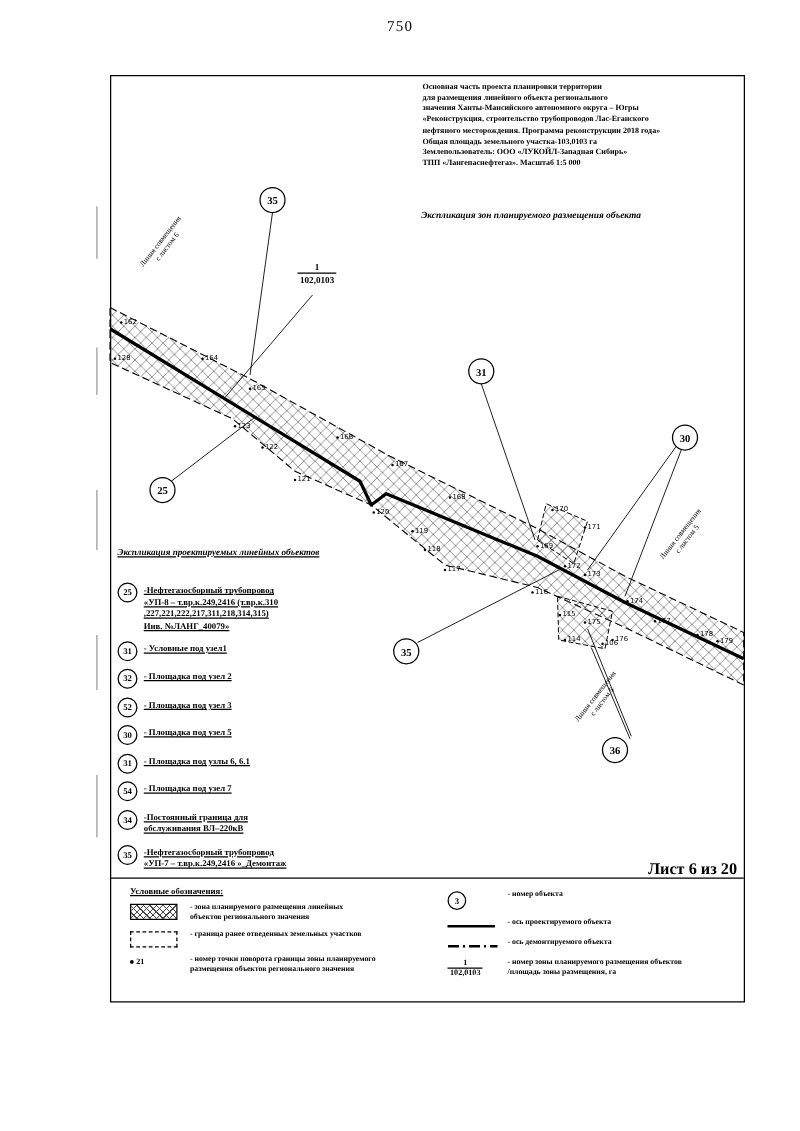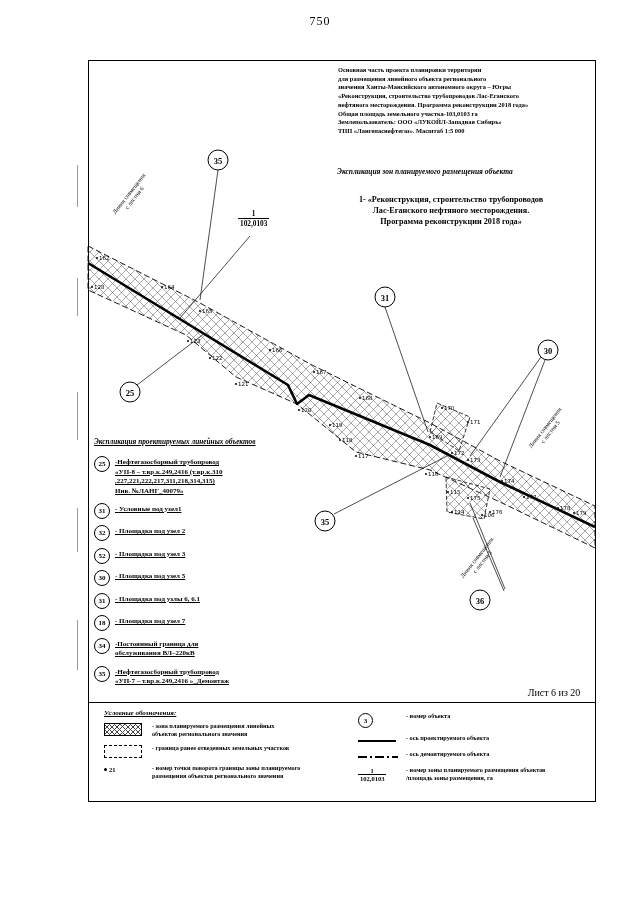--- a/index.html
+++ b/index.html
@@ -37,32 +37,32 @@
               font-size:7.5px;font-weight:bold;font-style:italic;}
   #obj-desc{position:absolute;left:322px;top:194px;width:258px;z-index:3;text-align:center;
             font-size:8.2px;font-weight:bold;line-height:11px;}
   #zone-frac{position:absolute;left:238px;top:209px;z-index:3;text-align:center;
              font-size:7.3px;font-weight:bold;}
   .zf-top{padding:0 3px;}
   .zf-bot{border-top:1px solid #000;padding:0 2px;}
 
   #lin-obj{position:absolute;left:94px;top:437px;width:228px;z-index:3;}
   #lin-obj .lo-title{font-size:7.3px;font-weight:bold;font-style:italic;
-                     text-decoration:underline;margin-bottom:10px;}
+                     text-decoration:underline;margin-bottom:20px;}
   .lo-item{display:flex;gap:5px;margin-bottom:6.5px;align-items:flex-start;}
   .lo-num{flex:0 0 14px;width:14px;height:14px;border:1px solid #000;border-radius:50%;
           font-size:7px;font-weight:bold;display:flex;align-items:center;justify-content:center;}
   .lo-lines{font-size:7px;font-weight:bold;line-height:9.6px;padding-top:2px;}
   .lo-line{text-decoration:underline;}
 
   #sheet-label{position:absolute;left:518px;top:687px;width:72px;z-index:3;
-               font-size:10px;font-weight:normal;text-align:center;}
+               font-size:13px;font-weight:bold;text-align:center;}
 
   #legend-title{position:absolute;left:104px;top:709px;z-index:3;
-                font-size:7px;font-weight:bold;font-style:italic;text-decoration:underline;}
+                font-size:7px;font-weight:bold;text-decoration:underline;}
   #legend-left{position:absolute;left:104px;top:722px;width:252px;z-index:3;}
   #legend-right{position:absolute;left:358px;top:712px;width:232px;z-index:3;}
   .lg-row{display:flex;align-items:flex-start;margin-bottom:6px;}
   .lg-sym{flex:0 0 48px;display:flex;align-items:center;min-height:9px;padding-top:1px;}
   .lg-text{font-size:6.2px;line-height:8px;font-weight:bold;}
   .sym-hatch-rect{width:36px;height:11px;border:1px solid #000;
       background-image:repeating-linear-gradient(45deg,transparent 0 3px,#444 3px 3.7px),
                        repeating-linear-gradient(135deg,transparent 0 3px,#444 3px 3.7px);}
   .sym-dashed-rect{width:36px;height:11px;border:1px dashed #000;}
   .sym-solid-line{width:38px;height:2.6px;background:#000;margin-top:3px;}
@@ -226,21 +226,21 @@
       </div>
       <div class="pt" style="left: 574px; top: 513px;">
         <span class="dot"></span>
         <span class="plbl">179</span>
       </div>
       <div class="circ" style="left: 218px; top: 160px;">35</div>
       <div class="circ" style="left: 385px; top: 297px;">31</div>
       <div class="circ" style="left: 548px; top: 350px;">30</div>
       <div class="circ" style="left: 130px; top: 392px;">25</div>
       <div class="circ" style="left: 325px; top: 521px;">35</div>
-      <div class="circ" style="left: 480px; top: 600px;">36</div>
+      <div class="circ" style="left: 492px; top: 600px;">36</div>
       <div class="rot" style="left: 132px; top: 196px; transform: translate(-50%, -50%) rotate(-52deg);">
         <div class="rot-line">Линия совмещения</div>
         <div class="rot-line">с листом 6</div>
       </div>
       <div class="rot" style="left: 548px; top: 430px; transform: translate(-50%, -50%) rotate(-52deg);">
         <div class="rot-line">Линия совмещения</div>
         <div class="rot-line">с листом 5</div>
       </div>
       <div class="rot" style="left: 480px; top: 560px; transform: translate(-50%, -50%) rotate(-52deg);">
         <div class="rot-line">Линия совмещения</div>
@@ -254,25 +254,20 @@
       <div class="tb-line">значения Ханты-Мансийского автономного округа – Югры</div>
       <div class="tb-line">«Реконструкция, строительство трубопроводов Лас-Еганского</div>
       <div class="tb-line">нефтяного месторождения. Программа реконструкции 2018 года»</div>
       <div class="tb-line">Общая площадь земельного участка-103,0103 га</div>
       <div class="tb-line">Землепользователь: ООО «ЛУКОЙЛ-Западная Сибирь»</div>
       <div class="tb-line">ТПП «Лангепаснефтегаз». Масштаб 1:5 000</div>
     </div>
 
   <div id="zone-title">Экспликация зон планируемого размещения объекта</div>
 
-  <div id="obj-desc">
-      <div class="od-line">1- «Реконструкция, строительство трубопроводов</div>
-      <div class="od-line">Лас-Еганского нефтяного месторождения.</div>
-      <div class="od-line">Программа реконструкции 2018 года»</div>
-    </div>
 
   <div id="zone-frac">
     <div class="zf-top">1</div>
     <div class="zf-bot">102,0103</div>
   </div>
 
   <div id="lin-obj">
     <div class="lo-title">Экспликация проектируемых линейных объектов</div>
     <div id="lo-items">
         <div class="lo-item">
@@ -308,21 +303,21 @@
             <div class="lo-line">- Площадка под узел 5</div>
           </div>
         </div>
         <div class="lo-item">
           <div class="lo-num">31</div>
           <div class="lo-lines">
             <div class="lo-line">- Площадка под узлы 6, 6.1</div>
           </div>
         </div>
         <div class="lo-item">
-          <div class="lo-num">18</div>
+          <div class="lo-num">54</div>
           <div class="lo-lines">
             <div class="lo-line">- Площадка под узел 7</div>
           </div>
         </div>
         <div class="lo-item">
           <div class="lo-num">34</div>
           <div class="lo-lines">
             <div class="lo-line">-Постоянный граница для</div>
             <div class="lo-line">обслуживания ВЛ–220кВ</div>
           </div>

